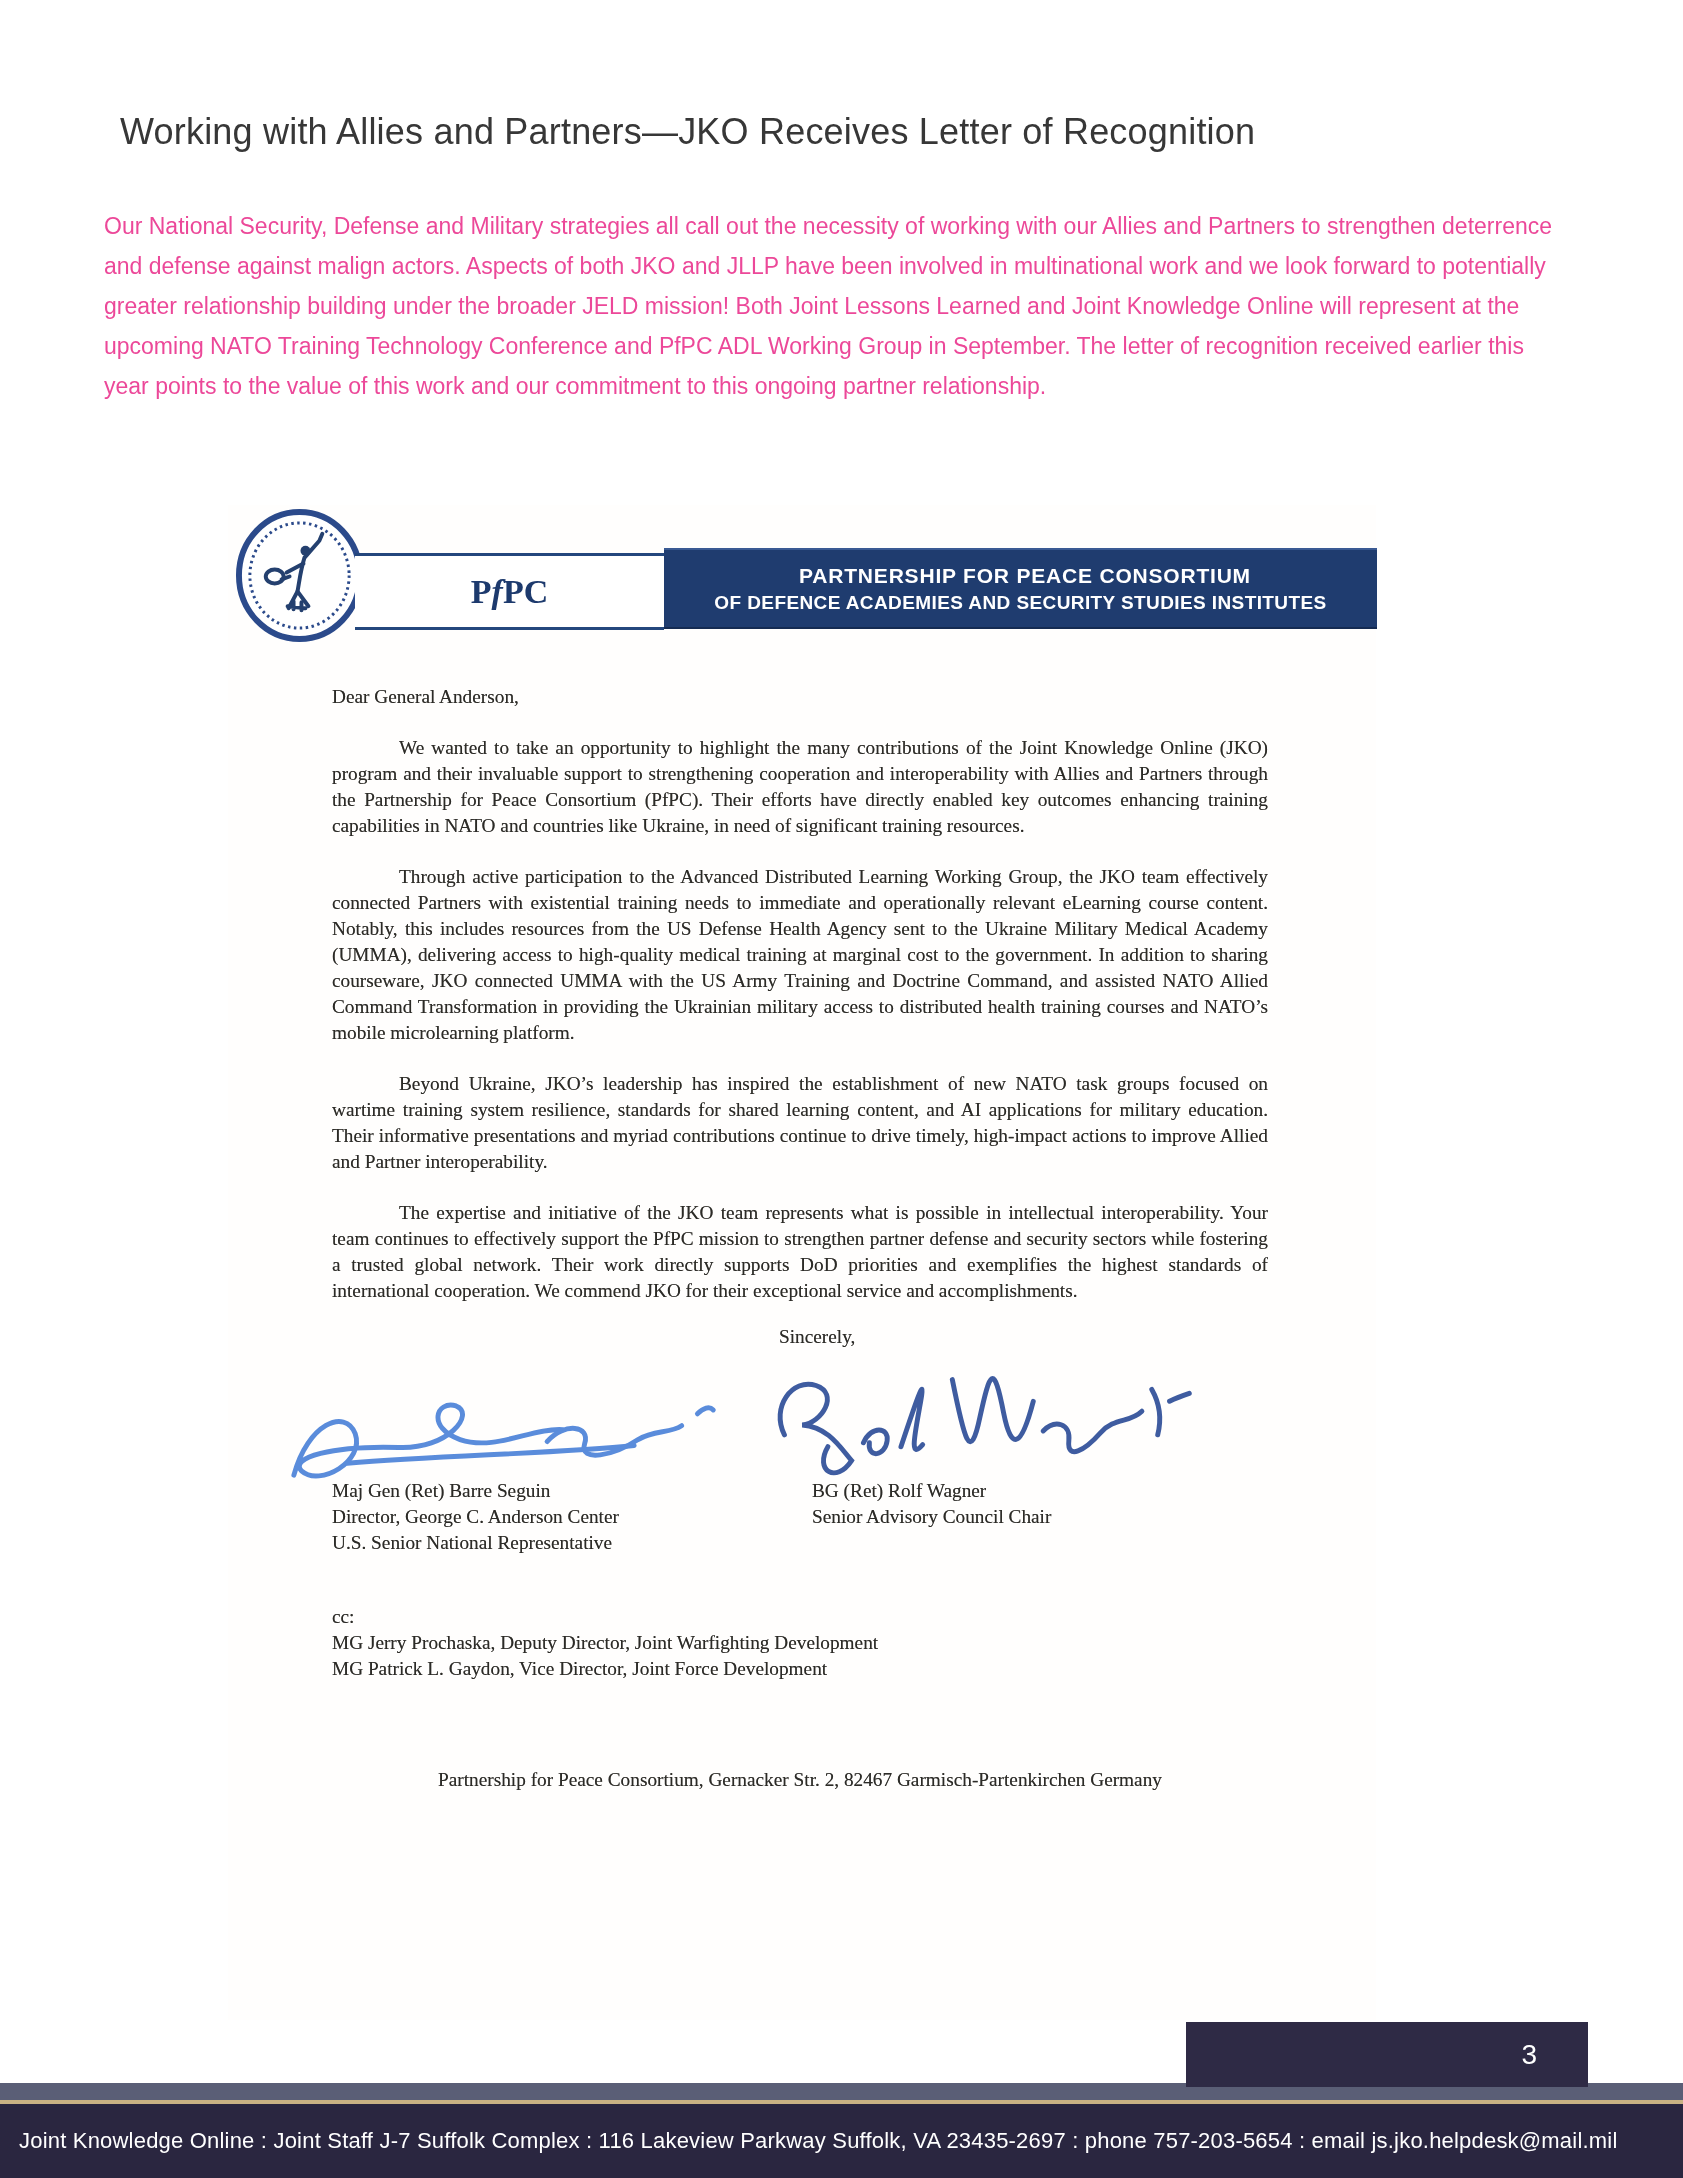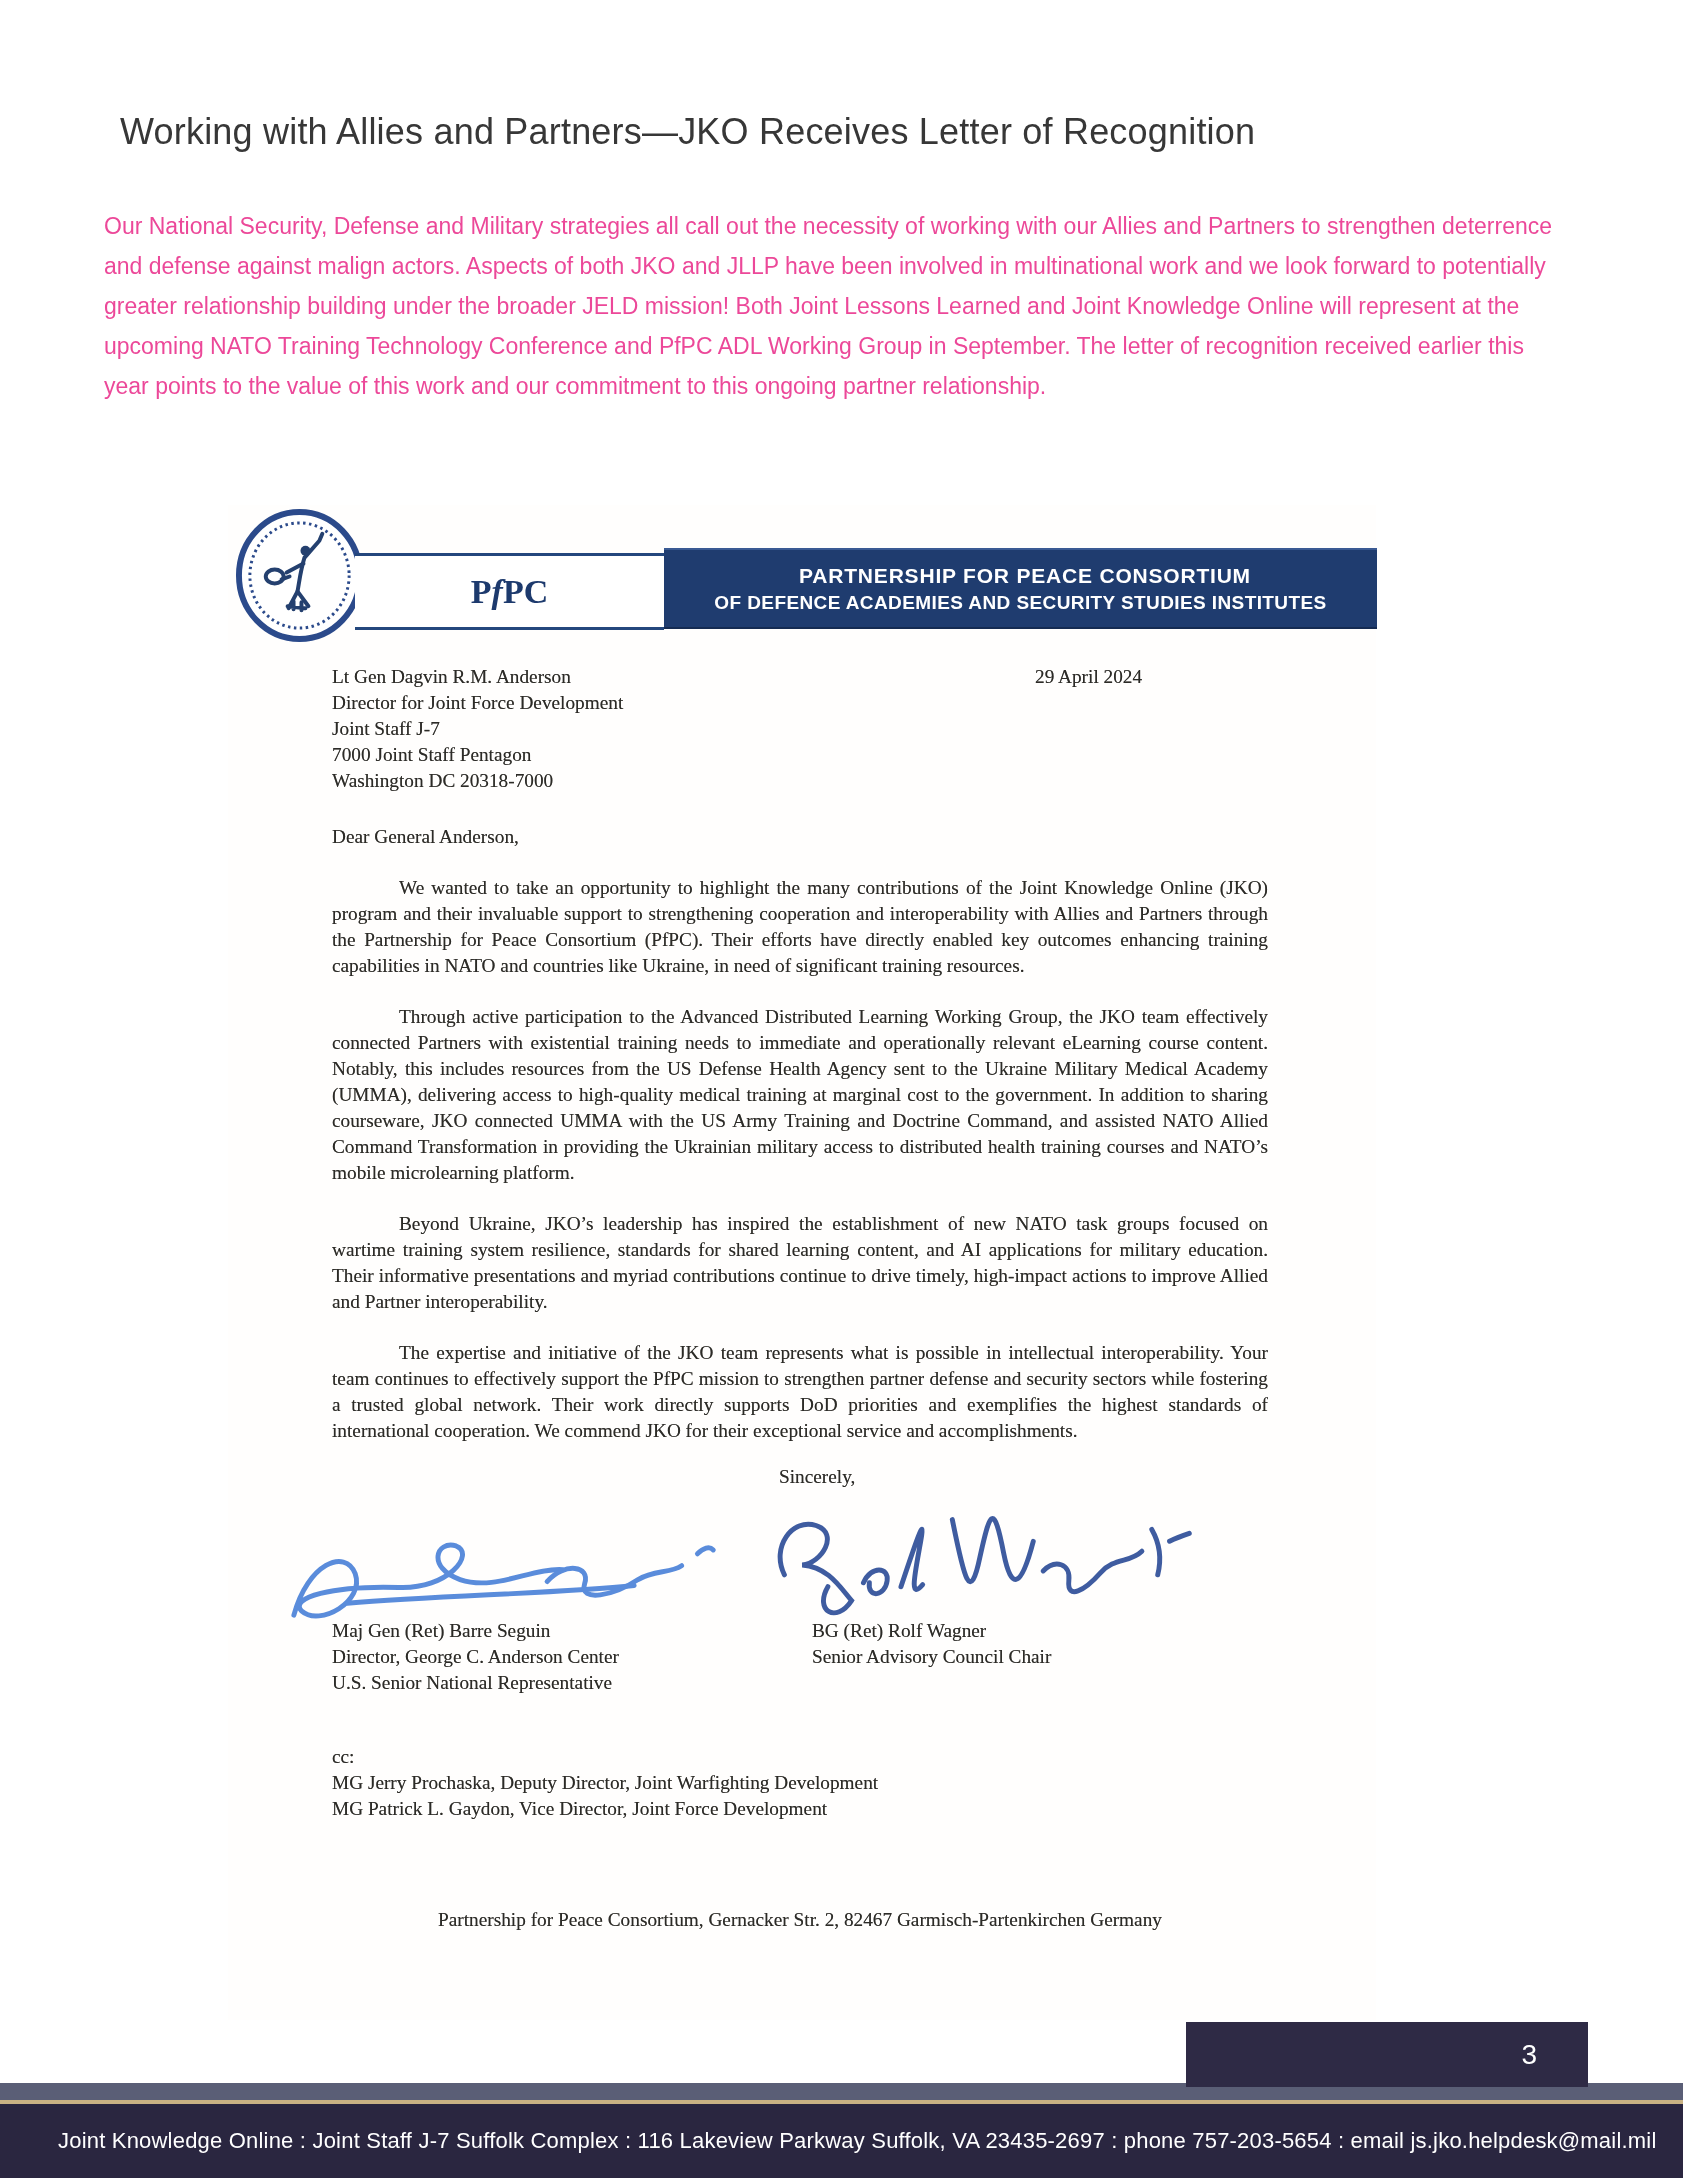--- a/index.html
+++ b/index.html
@@ -63,21 +63,21 @@
     display:flex;align-items:center;justify-content:flex-end;
     padding-right:51px;box-sizing:border-box;z-index:3;
   }
   .slatebar{position:absolute;left:0;top:2083px;width:1683px;height:17px;background:#5a5e76;z-index:2;}
   .goldline{position:absolute;left:0;top:2100px;width:1683px;height:4px;background:#c9b284;z-index:2;}
   .footerbar{
     position:absolute;left:0;top:2104px;width:1683px;height:74px;background:#2a2640;
     display:flex;align-items:center;z-index:2;
   }
   .footerbar .txt{
-    color:#ffffff;font-size:22px;padding-left:58px;letter-spacing:0.2px;
+    color:#ffffff;font-size:22px;padding-left:19px;letter-spacing:0.2px;
     white-space:nowrap;
   }
 </style>
 </head>
 <body>
 
 <div id="page">
 
   <div class="article-title">Working with Allies and Partners—JKO Receives Letter of Recognition</div>
 
@@ -108,30 +108,20 @@
       </div>
 
       <div class="banner">
         <div class="l1">PARTNERSHIP FOR PEACE CONSORTIUM</div>
         <div class="l2">OF DEFENCE ACADEMIES AND SECURITY STUDIES INSTITUTES</div>
       </div>
     </div>
 
     <div class="letter-body scan">
 
-      <div class="addr-row">
-        <div>
-          <div>Lt Gen Dagvin R.M. Anderson</div>
-          <div>Director for Joint Force Development</div>
-          <div>Joint Staff J-7</div>
-          <div>7000 Joint Staff Pentagon</div>
-          <div>Washington DC 20318-7000</div>
-        </div>
-        <span class="date">29 April 2024</span>
-      </div>
 
       <div class="salutation">Dear General Anderson,</div>
 
       <div class="para">We wanted to take an opportunity to highlight the many contributions of the Joint Knowledge Online (JKO) program and their invaluable support to strengthening cooperation and interoperability with Allies and Partners through the Partnership for Peace Consortium (PfPC). Their efforts have directly enabled key outcomes enhancing training capabilities in NATO and countries like Ukraine, in need of significant training resources.</div>
       <div class="para">Through active participation to the Advanced Distributed Learning Working Group, the JKO team effectively connected Partners with existential training needs to immediate and operationally relevant eLearning course content. Notably, this includes resources from the US Defense Health Agency sent to the Ukraine Military Medical Academy (UMMA), delivering access to high-quality medical training at marginal cost to the government. In addition to sharing courseware, JKO connected UMMA with the US Army Training and Doctrine Command, and assisted NATO Allied Command Transformation in providing the Ukrainian military access to distributed health training courses and NATO’s mobile microlearning platform.</div>
       <div class="para">Beyond Ukraine, JKO’s leadership has inspired the establishment of new NATO task groups focused on wartime training system resilience, standards for shared learning content, and AI applications for military education. Their informative presentations and myriad contributions continue to drive timely, high-impact actions to improve Allied and Partner interoperability.</div>
       <div class="para">The expertise and initiative of the JKO team represents what is possible in intellectual interoperability. Your team continues to effectively support the PfPC mission to strengthen partner defense and security sectors while fostering a trusted global network. Their work directly supports DoD priorities and exemplifies the highest standards of international cooperation. We commend JKO for their exceptional service and accomplishments.</div>
 
       <div class="closing">Sincerely,</div>
 

